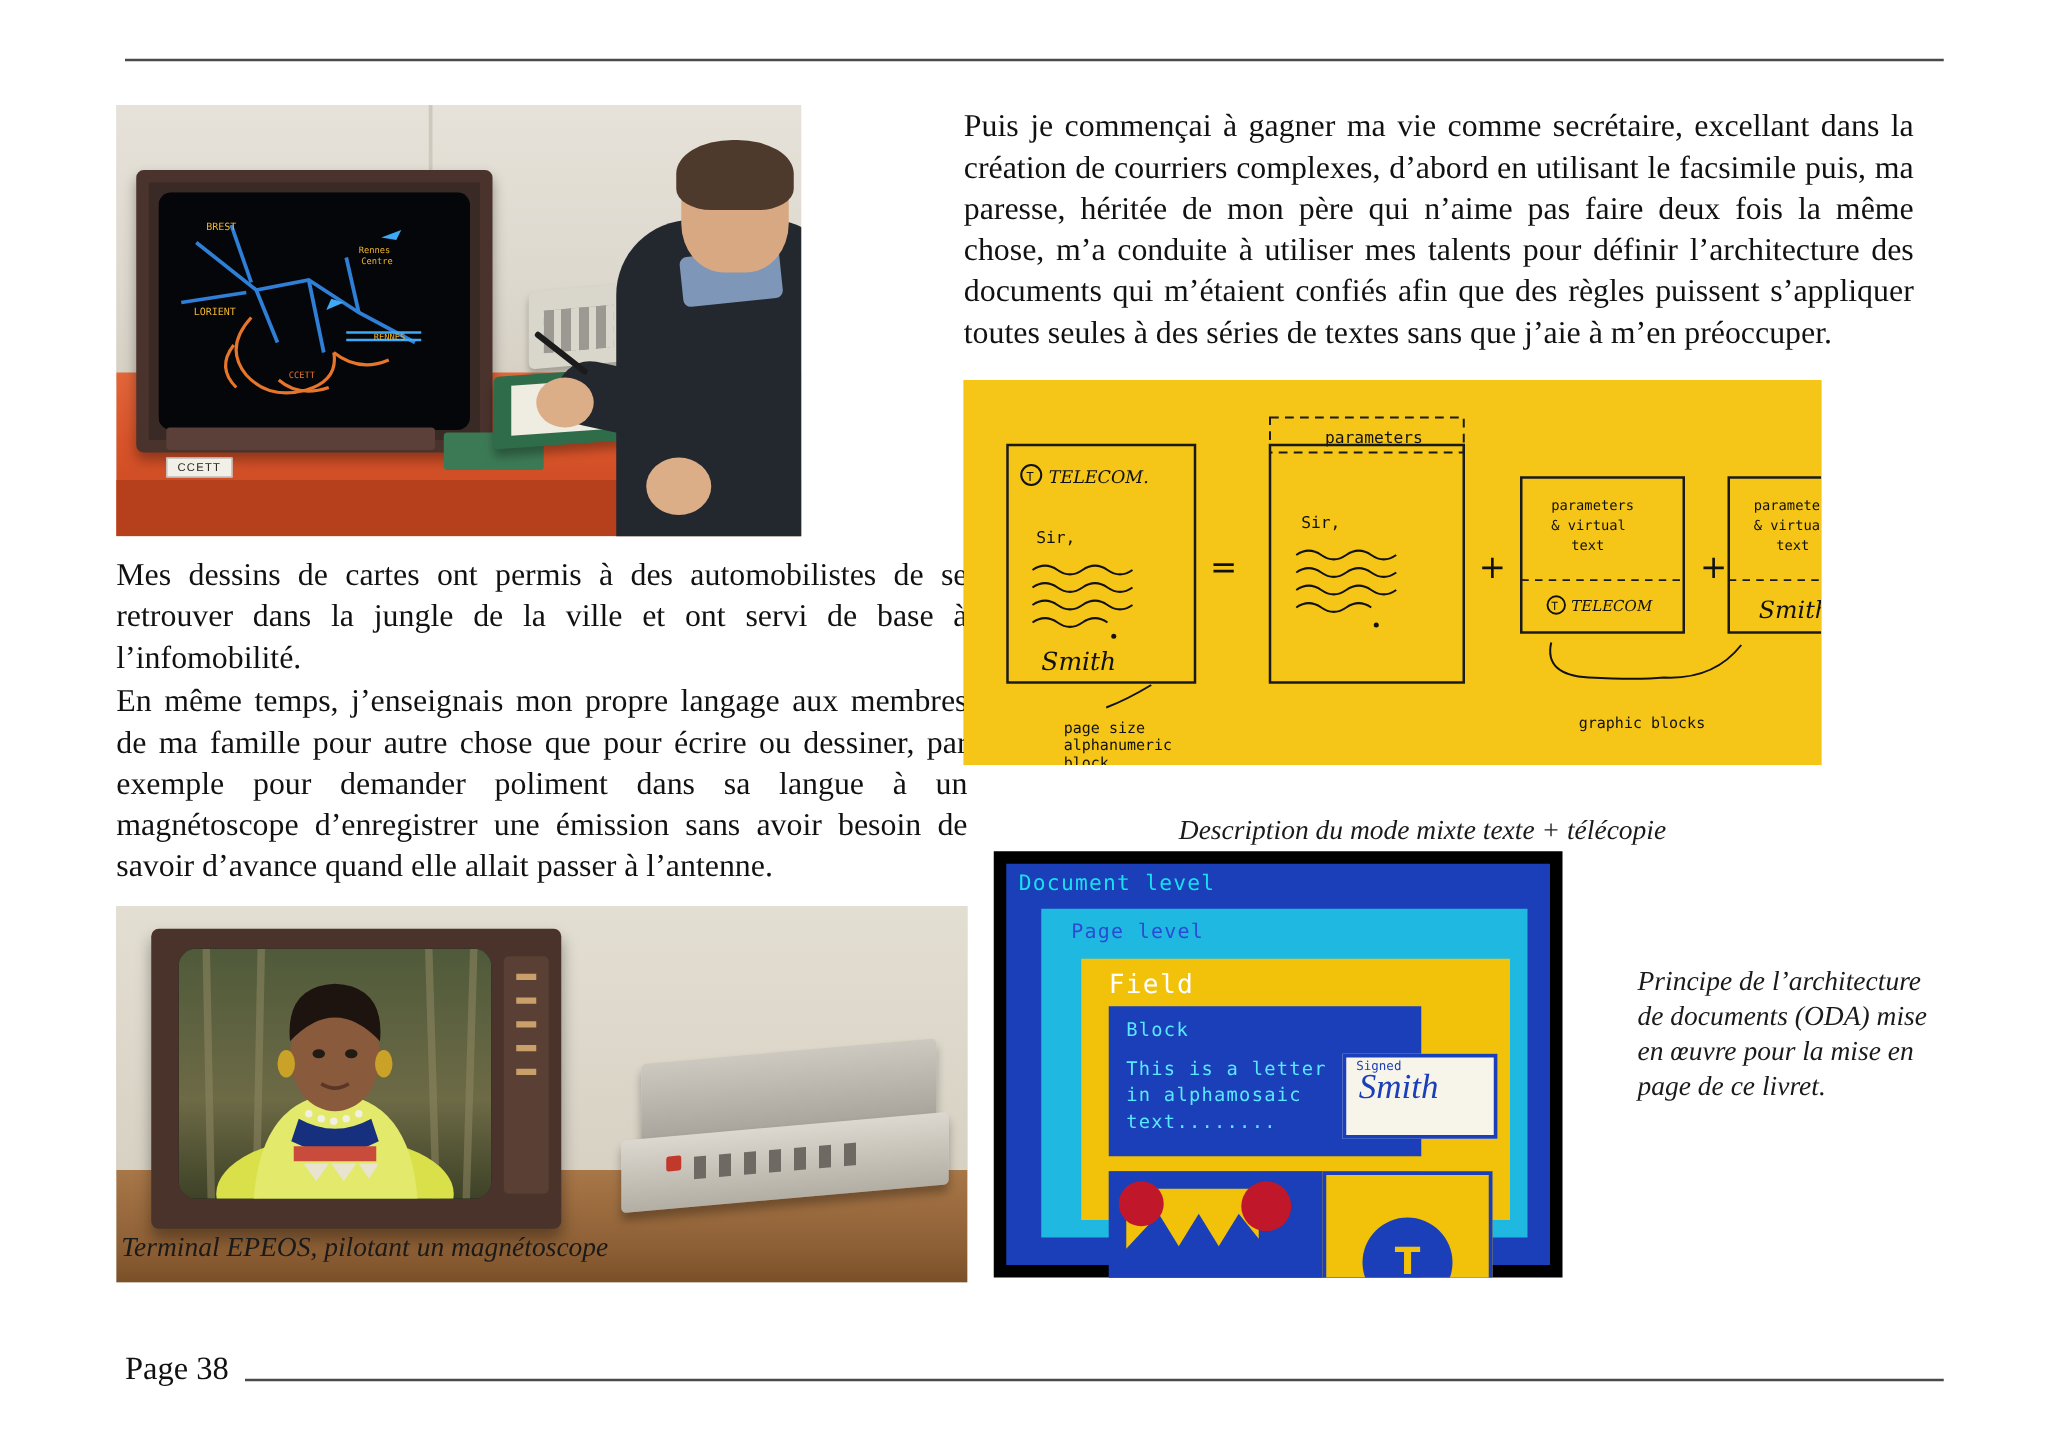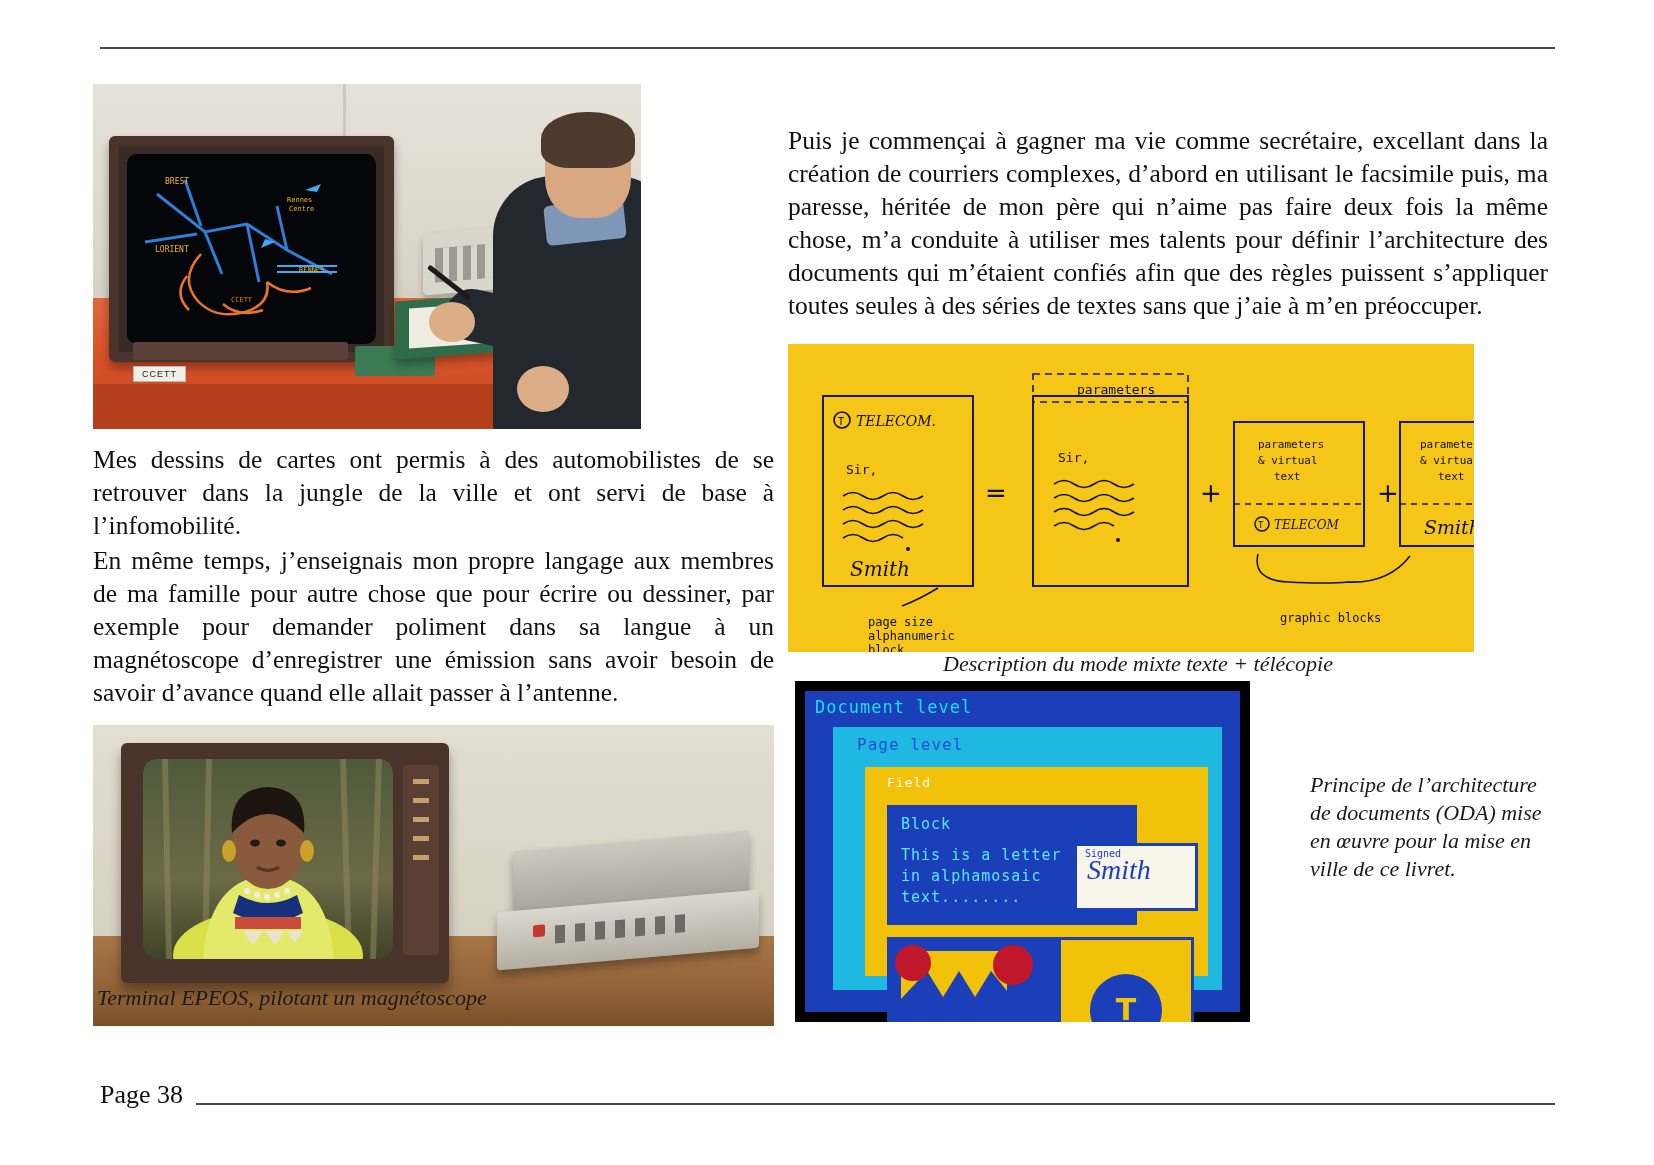--- a/index.html
+++ b/index.html
@@ -35,24 +35,23 @@
 
   
   .col-left {
     position: absolute;
     left: 93px;
     top: 84px;
     width: 681px;
   }
   .col-right {
     position: absolute;
-    left: 788px;
+    left: 771px;
     top: 84px;
     width: 760px;
-    margin-top: 40px;
   }
 
   p.body {
     margin: 0 0 2px 0;
     font-size: 25.5px;
     line-height: 33px;
     text-align: justify;
     text-justify: inter-word;
     hyphens: none;
   }
@@ -249,21 +248,21 @@
   .oda-field {
     position:absolute; left:32px; top:40px; right:14px; bottom:14px;
     background:#f2c10a;
   }
   .oda-block {
     position:absolute; left:22px; top:38px; width:250px; height:120px;
     background:#1a3fb8;
   }
   .oda-t-doc { position:absolute; left:10px; top:6px; color:#19e0f0; font-size:17px; letter-spacing:1px;text-align:center;}
   .oda-t-page{ position:absolute; left:24px; top:8px; color:#2b4bd6; font-size:16px; letter-spacing:1px;}
-  .oda-t-field{position:absolute; left:22px; top:8px; color:#ffffff; font-size:13px; letter-spacing:1px;}
+  .oda-t-field{position:absolute; left:22px; top:8px; color:#ffffff; font-size:21px; letter-spacing:1px;}
   .oda-t-block{position:absolute; left:14px; top:10px; color:#59e8ff; font-size:15px; letter-spacing:1px;}
   .oda-text { position:absolute; left:14px; top:40px; color:#59e8ff; font-size:15px; line-height:21px; letter-spacing:1px;}
   .oda-sign {
     position:absolute; right:10px; top:76px; width:118px; height:62px;
     background:#f7f4ea; border:3px solid #1a3fb8;
   }
   .oda-sign .sm {
     position:absolute; left:10px; top:8px; font-family:"Liberation Serif",serif;
     font-style:italic; font-size:28px; color:#1a3fb8;
   }
@@ -587,20 +586,20 @@
               <div style="position:absolute;left:0;right:0;top:52px;text-align:center;color:#f2c10a;font-size:30px;font-family:'DejaVu Sans',sans-serif;font-weight:bold;">T</div>
 
             </div>
 
           </div>
         </div>
       </div>
     </div>
   </div>
 
-  <div class="right-caption caption">Principe de l’architecture de documents (ODA) mise en œuvre pour la mise en ville de ce livret.</div>
+  <div class="right-caption caption">Principe de l’architecture de documents (ODA) mise en œuvre pour la mise en page de ce livret.</div>
 
   <div class="footer">
     <div class="pg">Page 38</div>
     <div class="rule"></div>
   </div>
 
 </div>
 
 </body></html>

